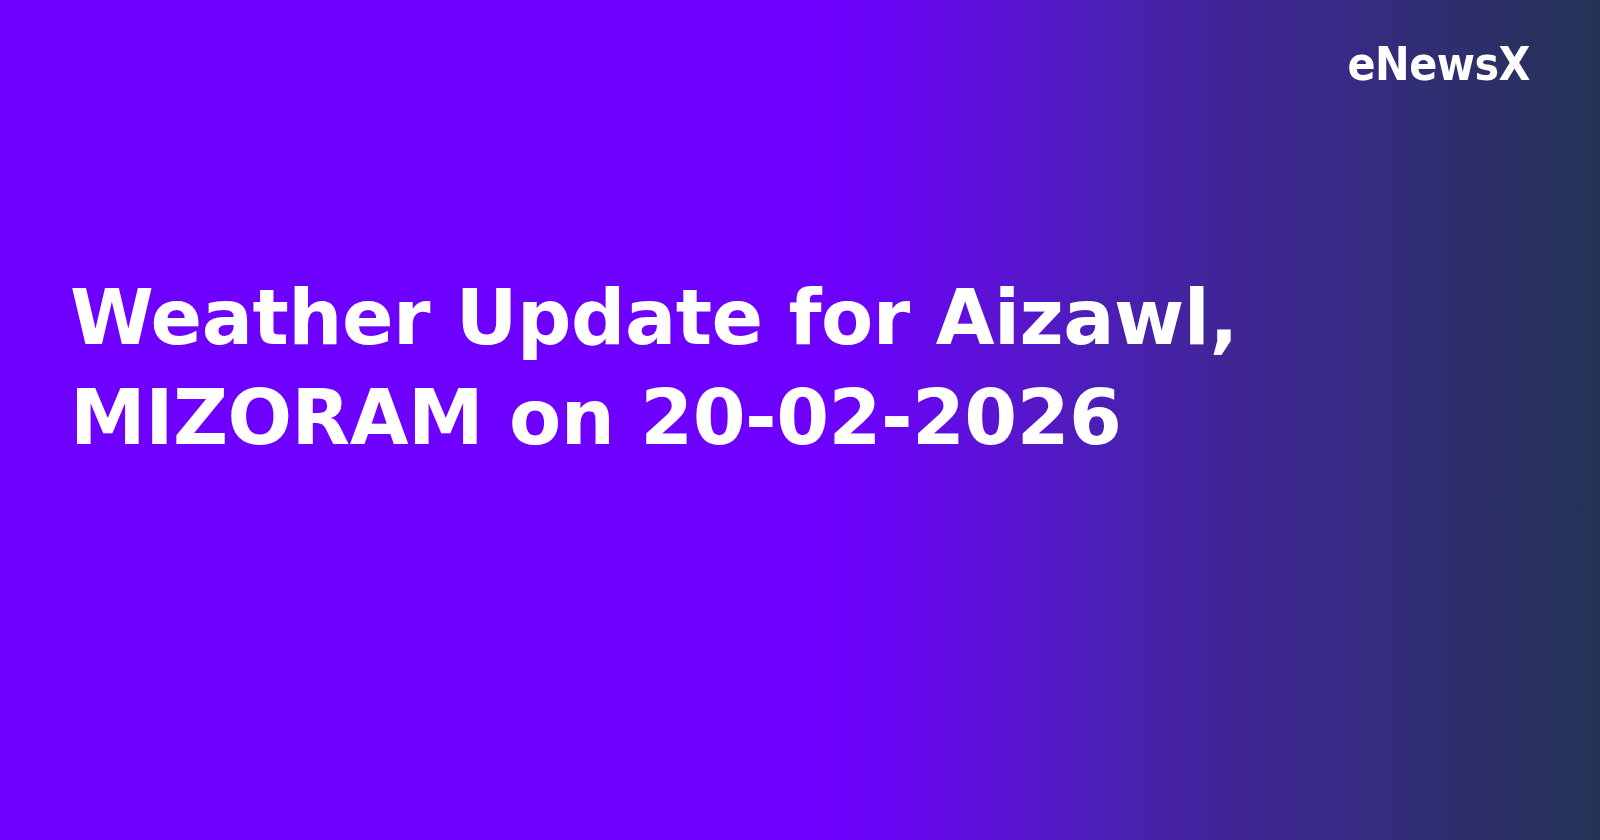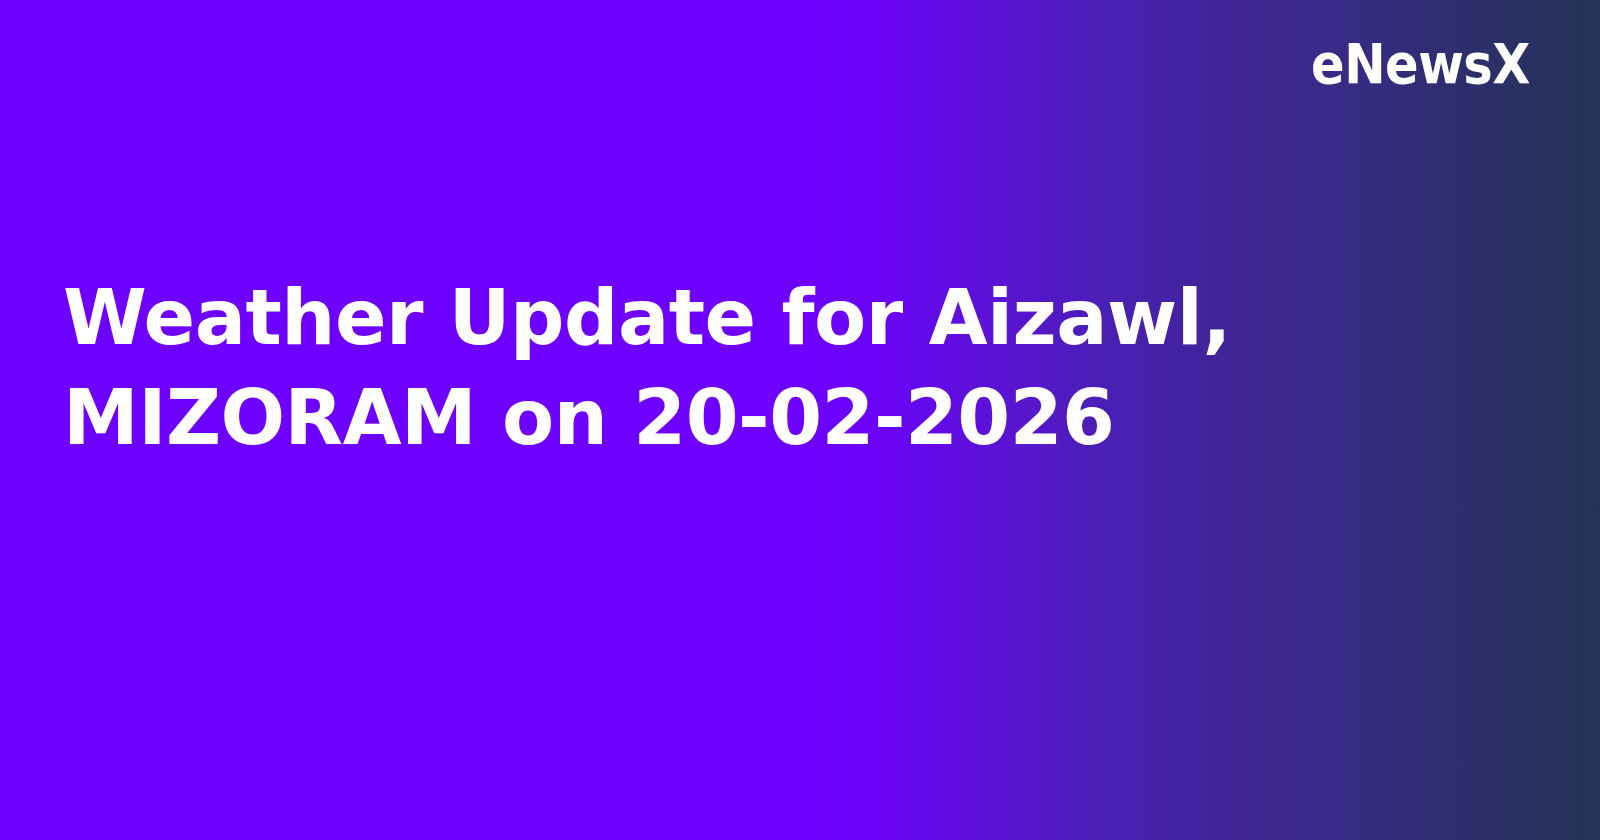--- a/index.html
+++ b/index.html
@@ -40,21 +40,21 @@
     display: flex;
     align-items: center;
     justify-content: flex-end;
     height: 72px;
   }
 
   .brand-wordmark {
     color: #ffffff;
     font-family: "DejaVu Sans Condensed", "Liberation Sans Narrow",
                  "DejaVu Sans", "Liberation Sans", sans-serif;
-    font-size: 55px;
+    font-size: 46px;
     font-weight: 700;
     line-height: 1;
     letter-spacing: -0.5px;
     white-space: nowrap;
     display: block;
   }
 
   
   .headline-block {
     position: absolute;
@@ -70,21 +70,21 @@
     box-sizing: border-box;
   }
 
   .headline {
     color: #ffffff;
     font-family: "DejaVu Sans", "Liberation Sans", sans-serif;
     font-size: 76px;
     font-weight: 700;
     line-height: 100px;
     letter-spacing: -0.5px;
-    margin: 1px;
+    margin: 8px;
     max-width: 1330px;
     word-wrap: break-word;
   }
 </style>
 </head>
 <body>
 
 <div class="banner">
 
   <div class="brand">

